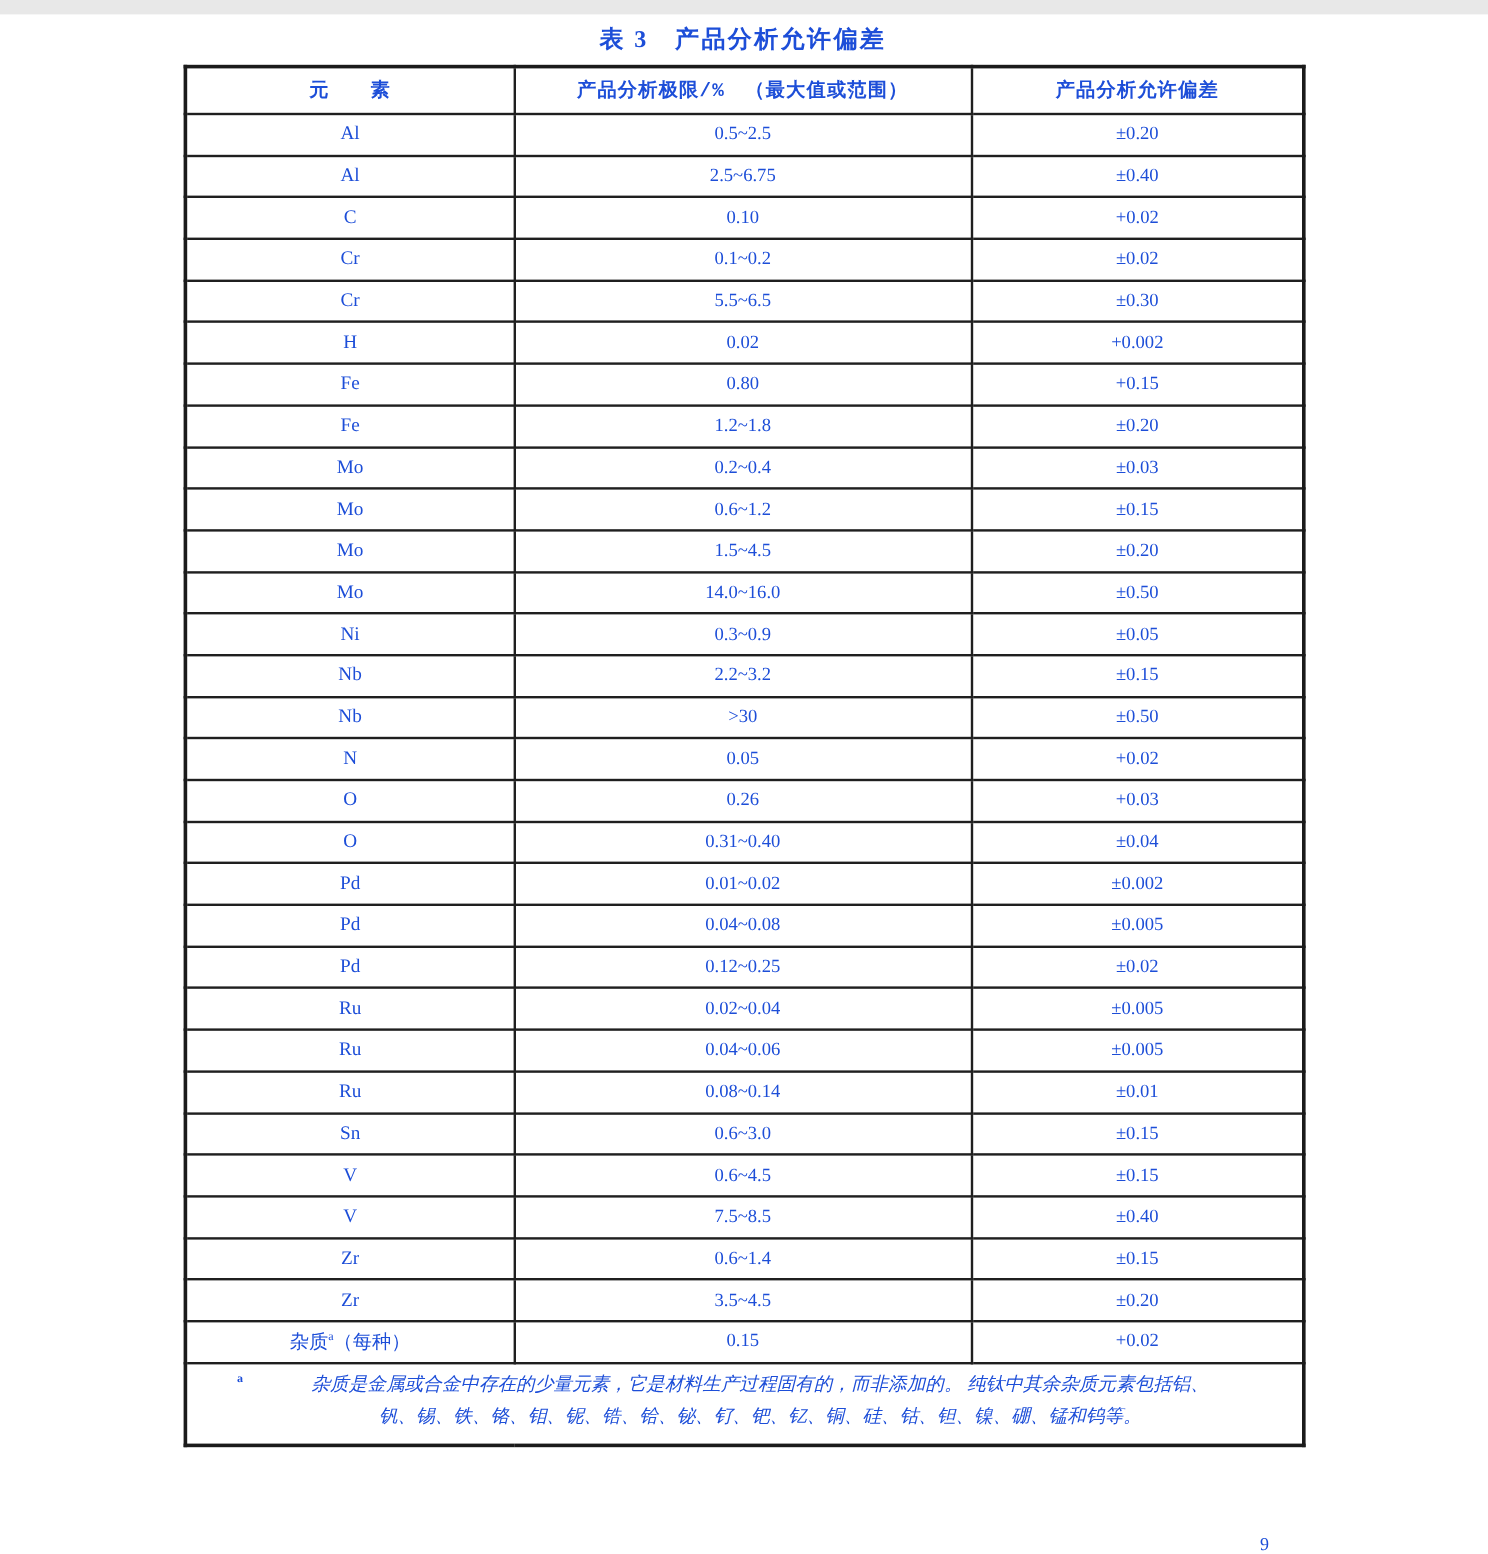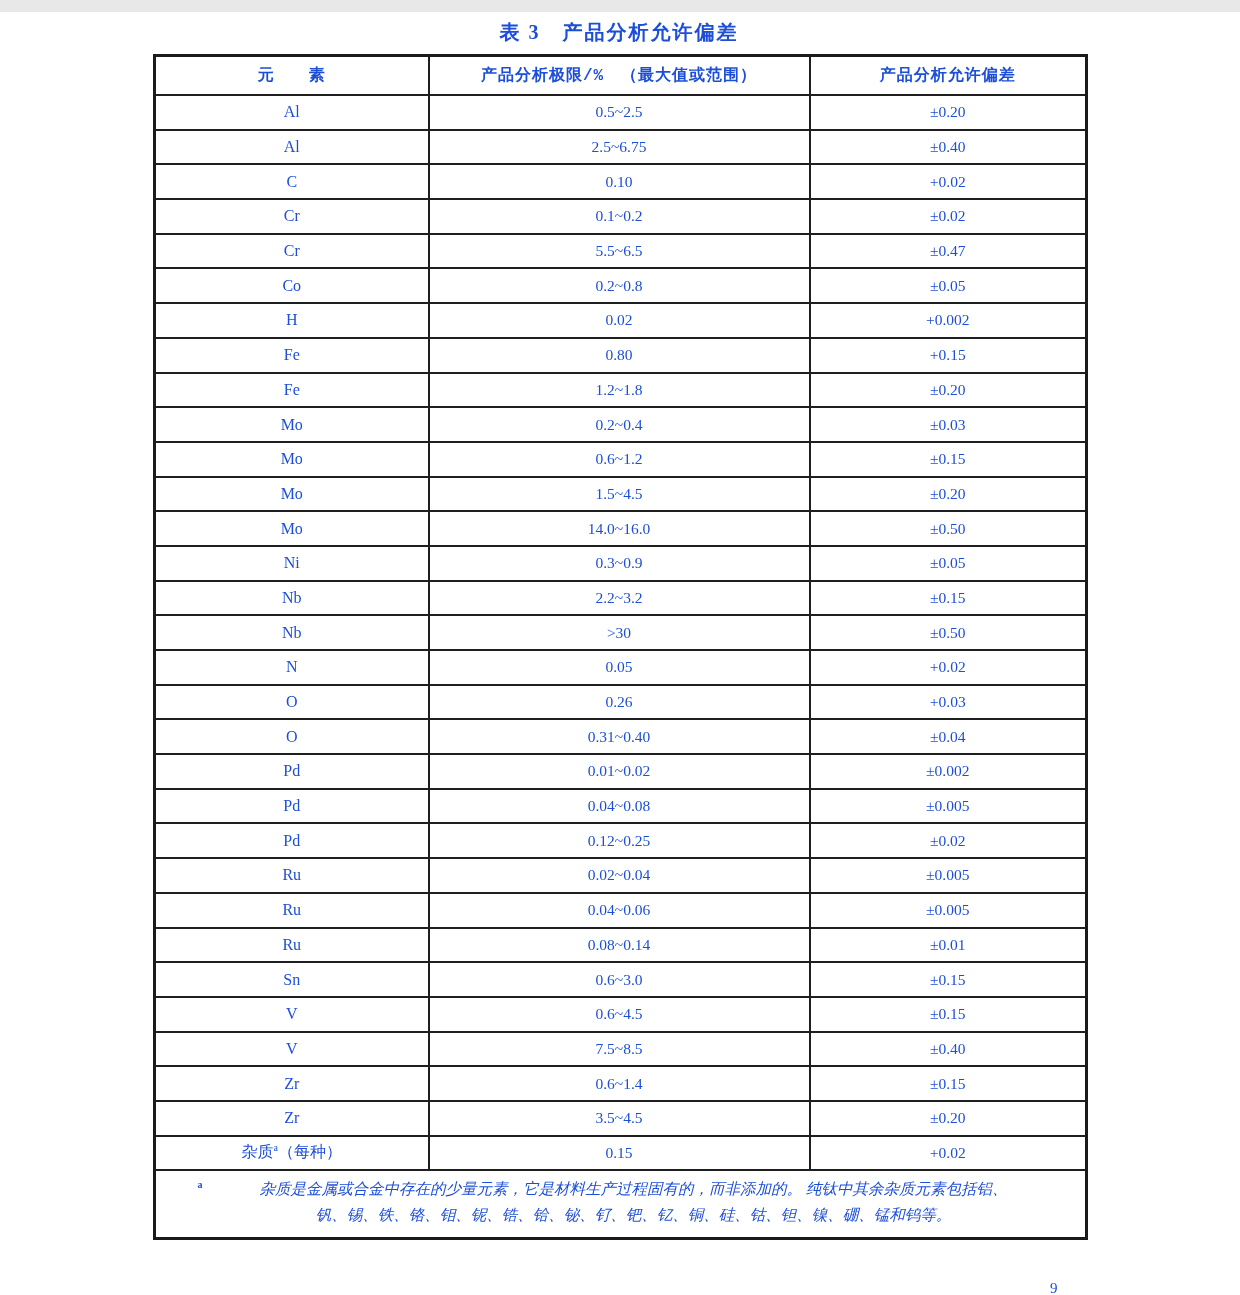--- a/index.html
+++ b/index.html
@@ -72,26 +72,21 @@
           <td>+0.02</td>
         </tr>
         <tr>
           <td class="c-element">Cr</td>
           <td>0.1~0.2</td>
           <td>±0.02</td>
         </tr>
         <tr>
           <td class="c-element">Cr</td>
           <td>5.5~6.5</td>
-          <td>±0.47</td>
-        </tr>
-        <tr>
-          <td class="c-element">Co</td>
-          <td>0.2~0.8</td>
-          <td>±0.05</td>
+          <td>±0.30</td>
         </tr>
         <tr>
           <td class="c-element">H</td>
           <td>0.02</td>
           <td>+0.002</td>
         </tr>
         <tr>
           <td class="c-element">Fe</td>
           <td>0.80</td>
           <td>+0.15</td>

